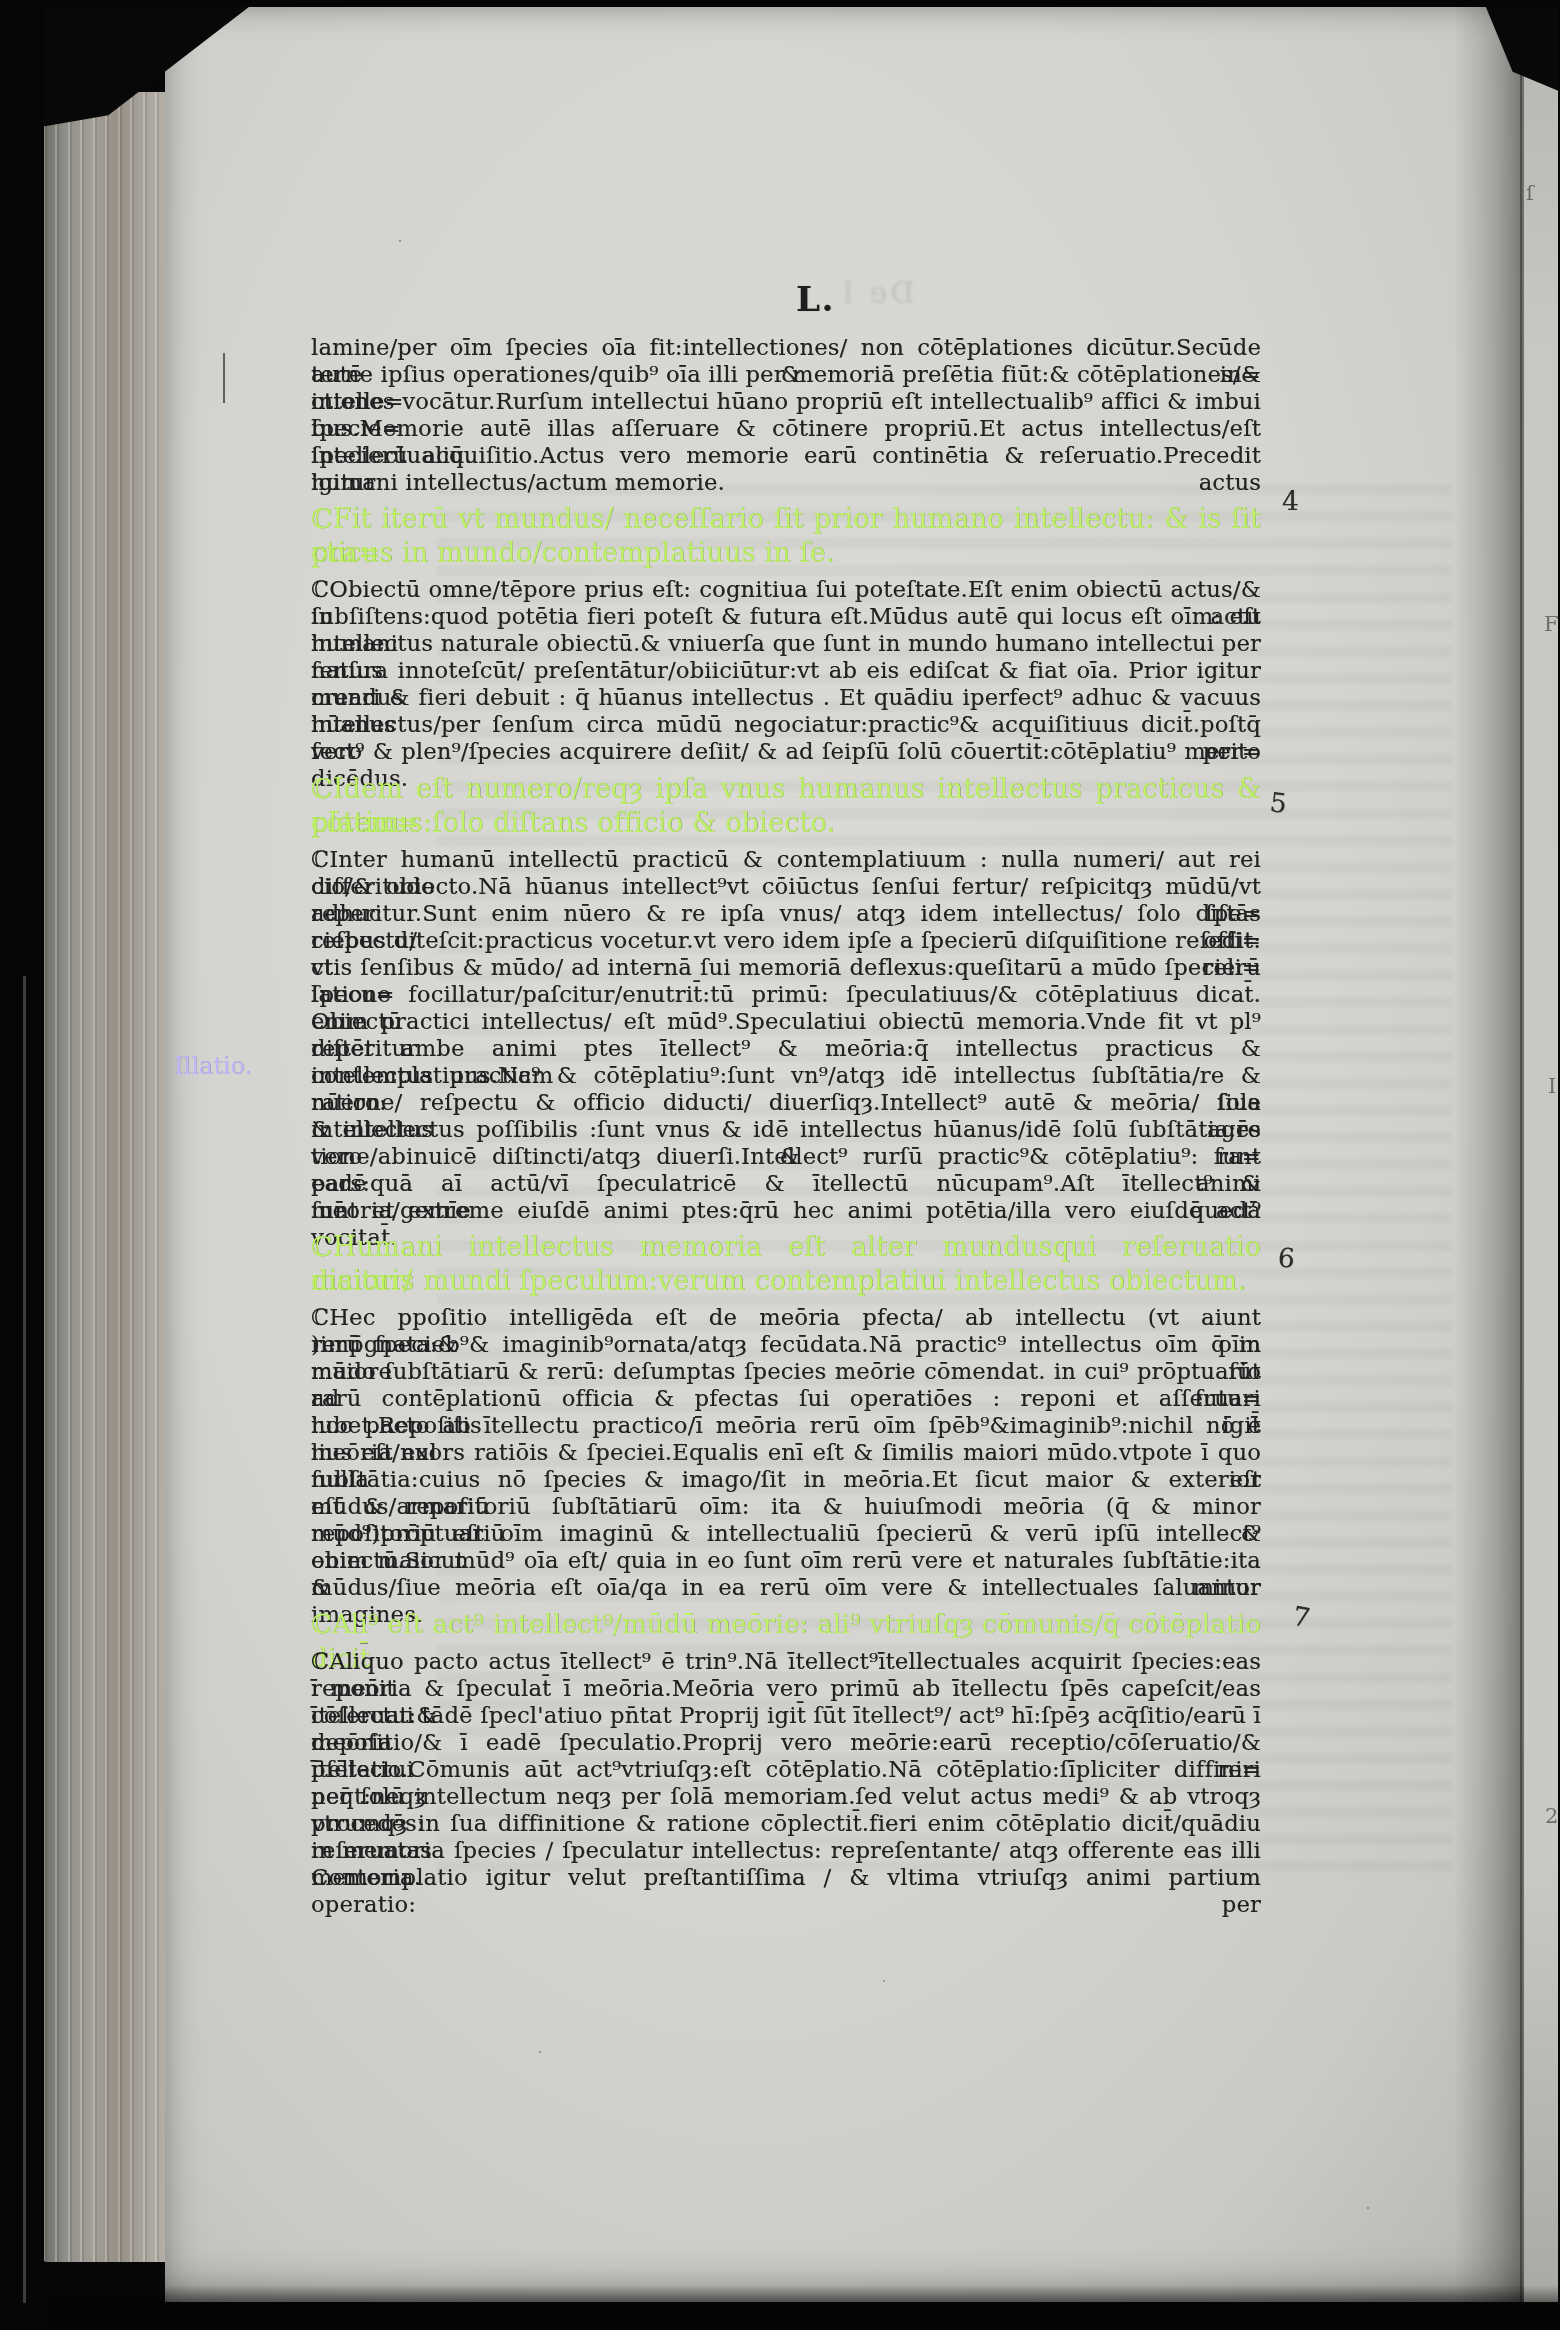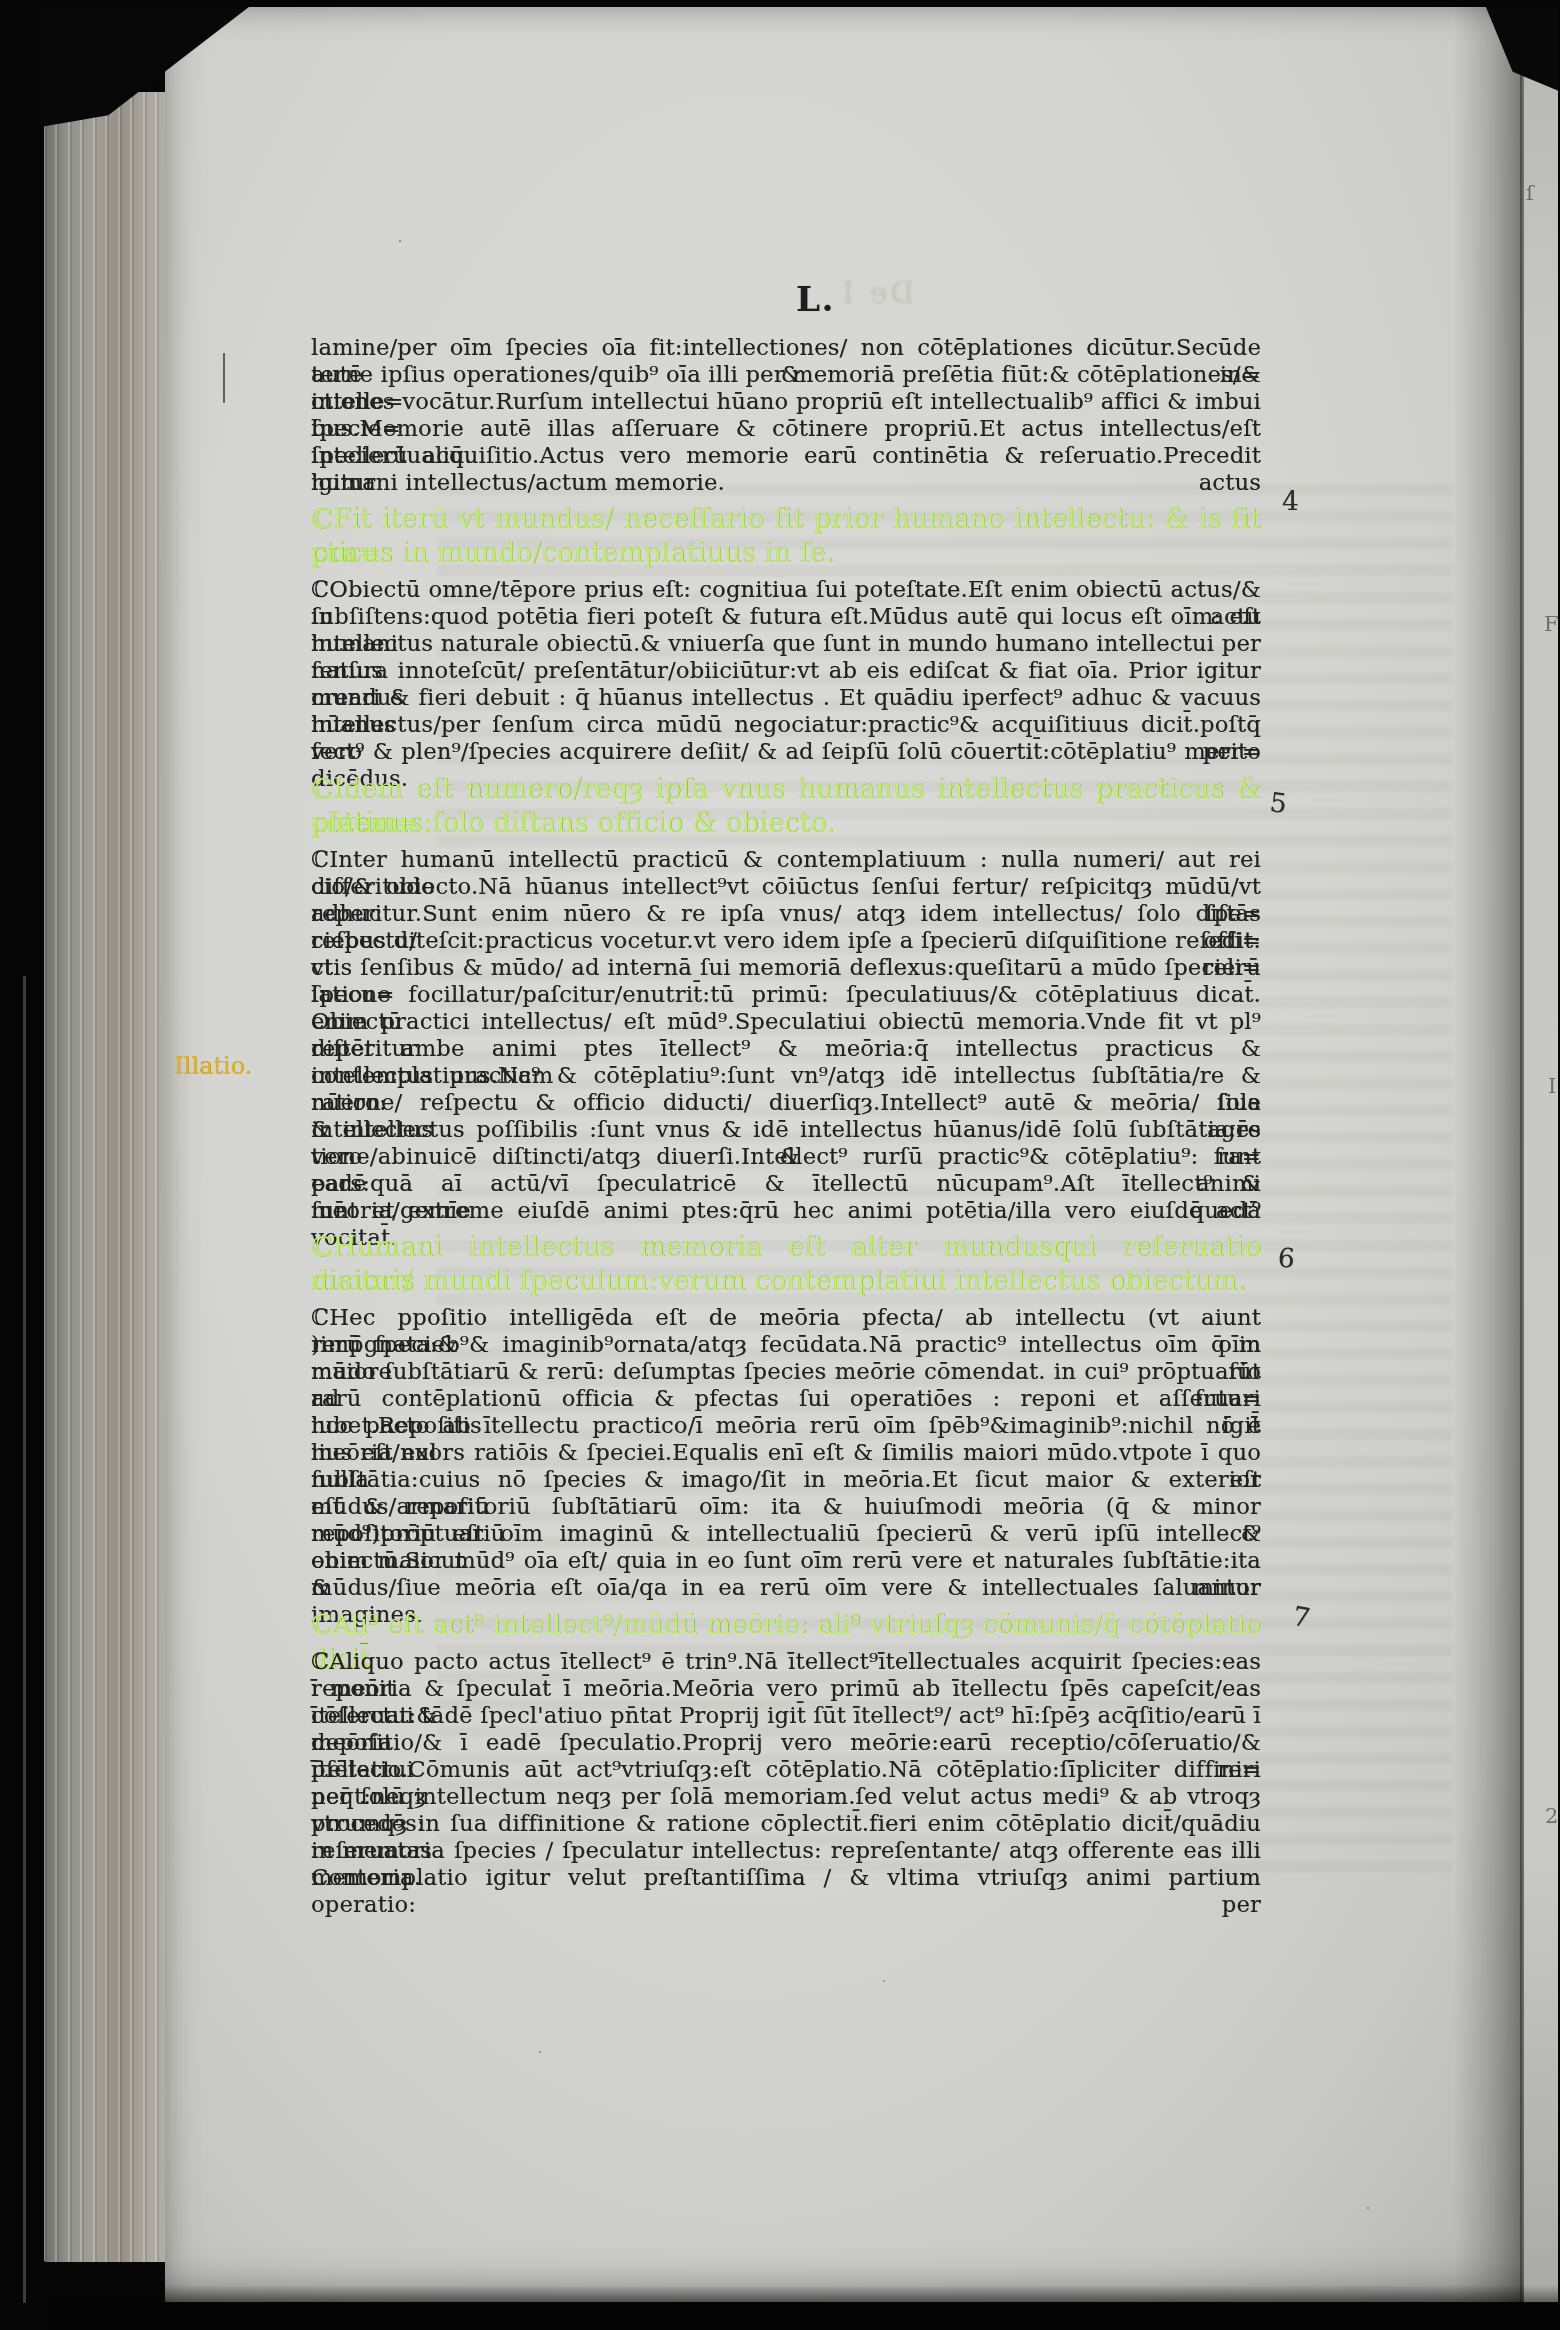--- a/index.html
+++ b/index.html
@@ -41,21 +41,21 @@
   .line{white-space:normal;text-align:justify;text-align-last:justify;
         text-shadow:0.3px 0.3px 0.5px rgba(25,25,25,.45);margin-left:20px;}
   .line.nj{text-align-last:left;}
   .sec.body .line{font-size:22.6px;line-height:27px;height:27px;letter-spacing:0.2px;}
   .sec.heading .line{font-size:27px;line-height:34px;height:34px;color:#bef264;letter-spacing:0.2px;}
   .sec.heading.h-one .line{font-size:26px;}
   .header-letter{position:absolute;left:796px;top:279px;width:94px;font-size:34px;font-weight:bold;
     color:#1e1e1e;letter-spacing:1.6px;text-shadow:0.4px 0.4px 0.8px rgba(0,0,0,.4);}
   .ghost{position:absolute;left:839px;top:275px;font-size:30px;color:#8b8b85;opacity:.28;
     transform:scaleX(-1);filter:blur(1.6px);letter-spacing:3.1px;}
-  .margin-note{position:absolute;left:174px;top:1052px;font-size:24px;color:#eab308;
+  .margin-note{position:absolute;left:174px;top:1052px;font-size:24px;color:#c4b5fd;
     text-shadow:0.3px 0.3px 0.5px rgba(25,25,25,.4);}
   .mnum{position:absolute;font-size:26.5px;color:#2b2b2b;text-shadow:0.3px 0.3px 0.8px rgba(0,0,0,.35);}
   .n4{left:1282px;top:485px;}
   .n5{left:1270px;top:787px;transform:rotate(6deg);}
   .n6{left:1278px;top:1242px;transform:rotate(4deg);}
   .n7{left:1293px;top:1601px;transform:rotate(10deg);}
   .left-bar{position:absolute;left:223px;top:353px;width:2.3px;height:50px;background:#3a3a38;opacity:.75;}
   .edge-mark{position:absolute;font-size:21px;color:#3d3d3a;opacity:.65;}
   .em1{left:1526px;top:181px;}
   .em2{left:1544px;top:612px;}

